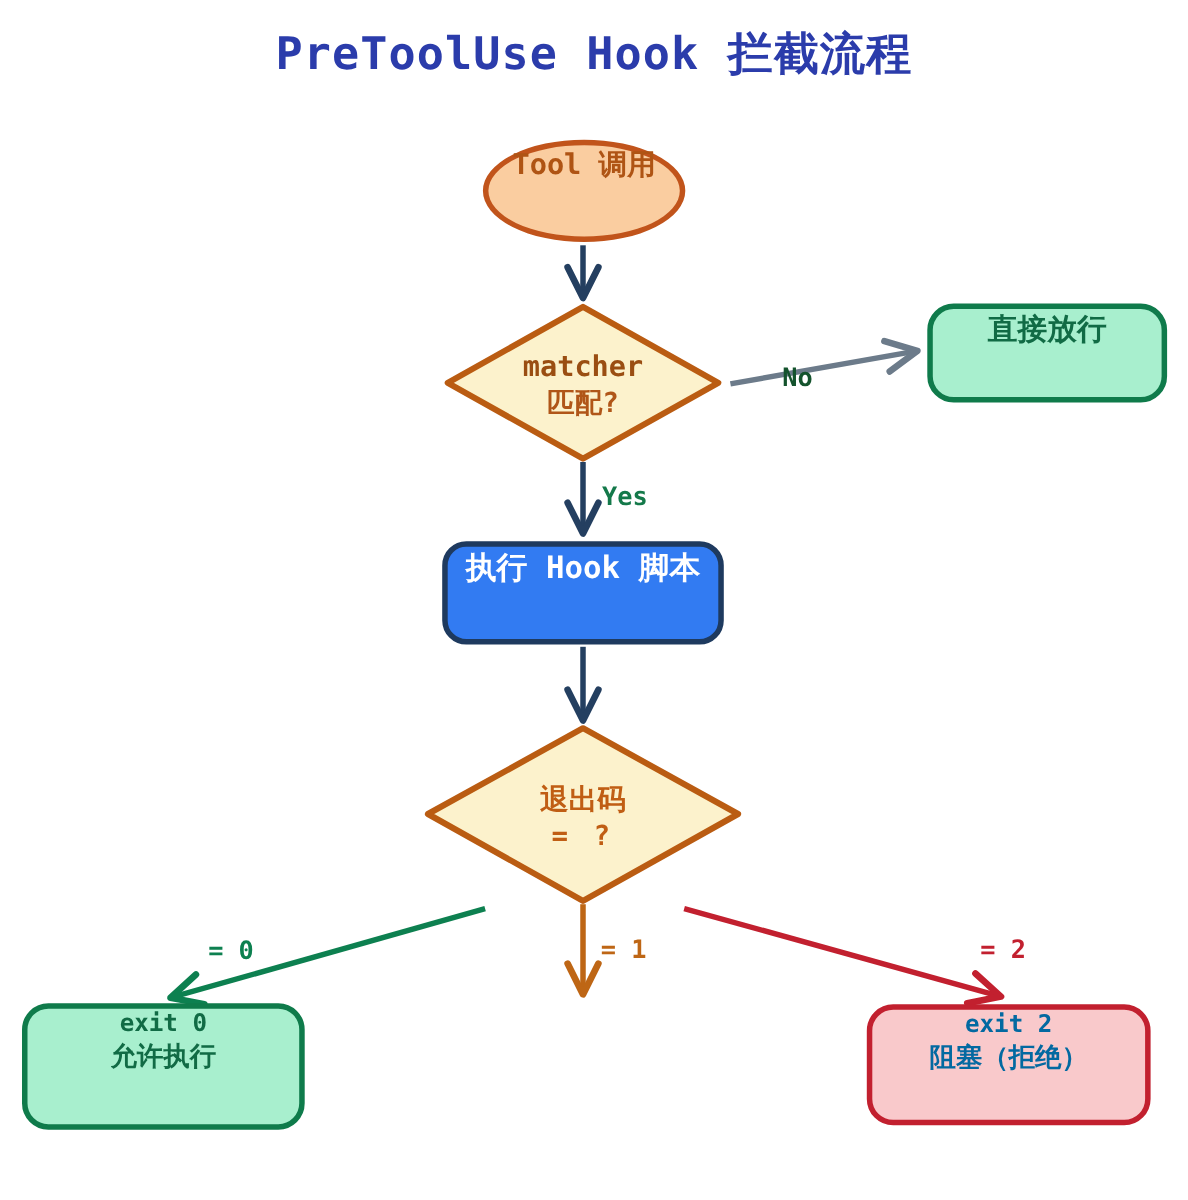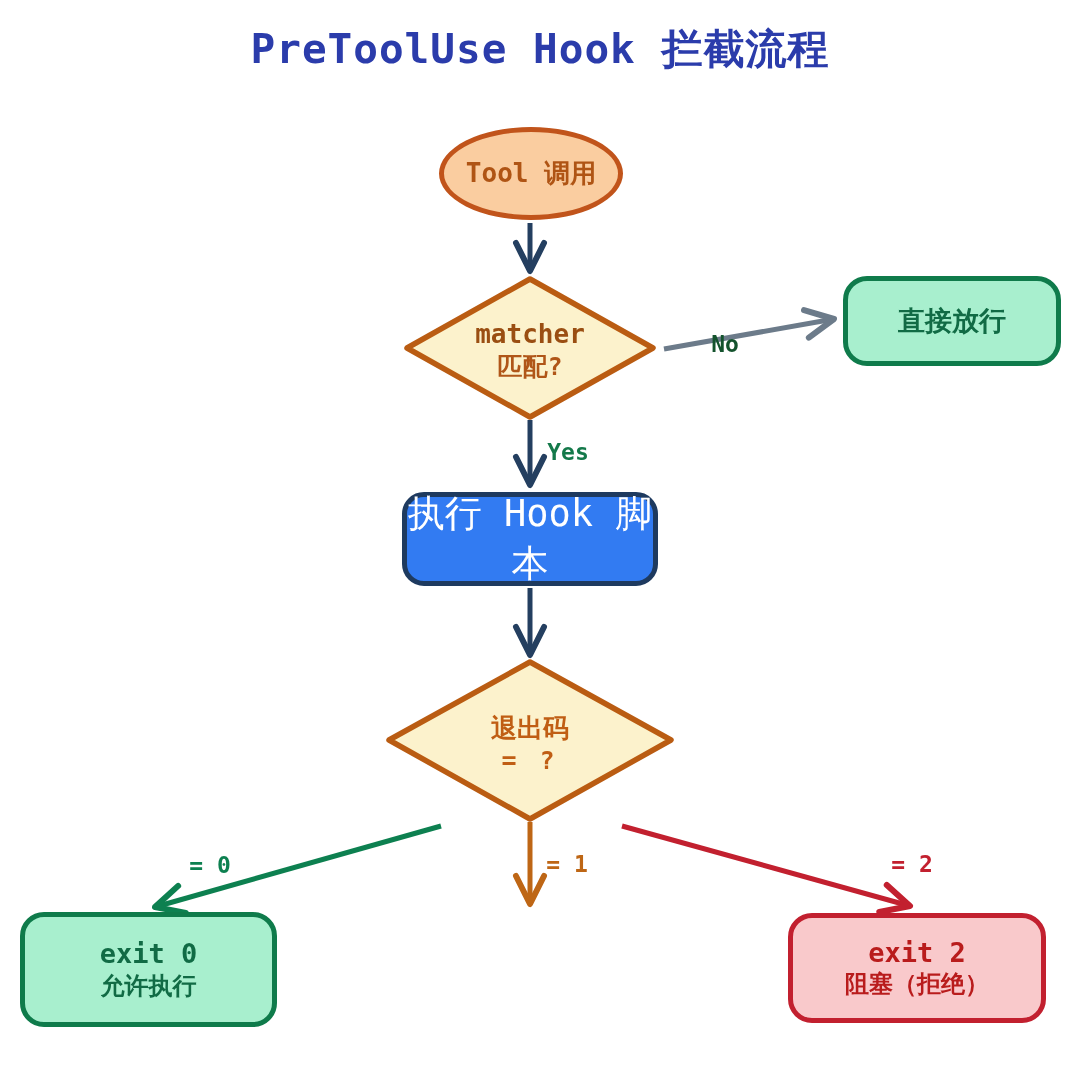--- a/index.html
+++ b/index.html
@@ -6,45 +6,45 @@
   .canvas{
     position:relative;width:1080px;height:1091px;background:#ffffff;overflow:hidden;
     font-family:"DejaVu Sans Mono","DejaVu Sans",sans-serif;
   }
   .title{
     position:absolute;left:0;top:22px;width:1080px;text-align:center;
     font-size:41px;font-weight:bold;color:#2B3CAB;letter-spacing:1px;
   }
   .layer{position:absolute;left:0;top:0;width:1080px;height:1091px;}
   .node{position:absolute;box-sizing:border-box;display:flex;flex-direction:column;
-        align-items:center;justify-content:center;text-align:center;}
+        align-items:center;text-align:center;}
   .ellipse{
     left:439px;top:127px;width:184px;height:93px;border-radius:50%;
     background:#FACDA0;border:5px solid #C1541B;color:#AF5414;
     font-size:26px;font-weight:bold;
   }
   .bluebox{
     left:402px;top:492px;width:256px;height:94px;border-radius:22px;
     background:#327BF2;border:5px solid #1E3A5F;color:#ffffff;
-    font-size:37px;font-weight:normal;
+    font-size:28px;font-weight:bold;
   }
   .greenbox{
     background:#A8EFCE;border:5px solid #0F7B4B;color:#116B45;border-radius:24px;
   }
   .passbox{left:843px;top:276px;width:218px;height:90px;font-size:27px;font-weight:bold;}
   .exit0{left:20px;top:912px;width:257px;height:115px;}
   .yellowbox{
     left:402px;top:912px;width:258px;height:115px;border-radius:24px;
     background:#FCF2CC;border:5px solid #BE6615;color:#BA5A12;
   }
   .pinkbox{
     left:788px;top:913px;width:258px;height:110px;border-radius:24px;
-    background:#F9C9CB;border:5px solid #C2202F;color:#b91c1c;
+    background:#F9C9CB;border:5px solid #C2202F;color:#0369a1;
   }
-  .l1{font-size:27px;font-weight:bold;line-height:1.25;}
+  .l1{font-size:22px;font-weight:bold;line-height:1.25;}
   .l2{font-size:24px;font-weight:bold;line-height:1.3;}
   .dtext{position:absolute;transform:translate(-50%,-50%);text-align:center;white-space:nowrap;}
   .d1text{left:530px;top:350px;color:#9A4E12;}
   .d1text .l1{font-size:26px;}
   .d1text .l2{font-size:25px;color:#B05618;}
   .d2text{left:530px;top:744px;color:#C05E14;}
   .d2text .l1{font-size:26px;}
   .d2text .l2{font-size:25px;letter-spacing:4px;}
   .elabel{position:absolute;transform:translate(-50%,-50%);font-weight:bold;
           font-size:23px;white-space:nowrap;}

